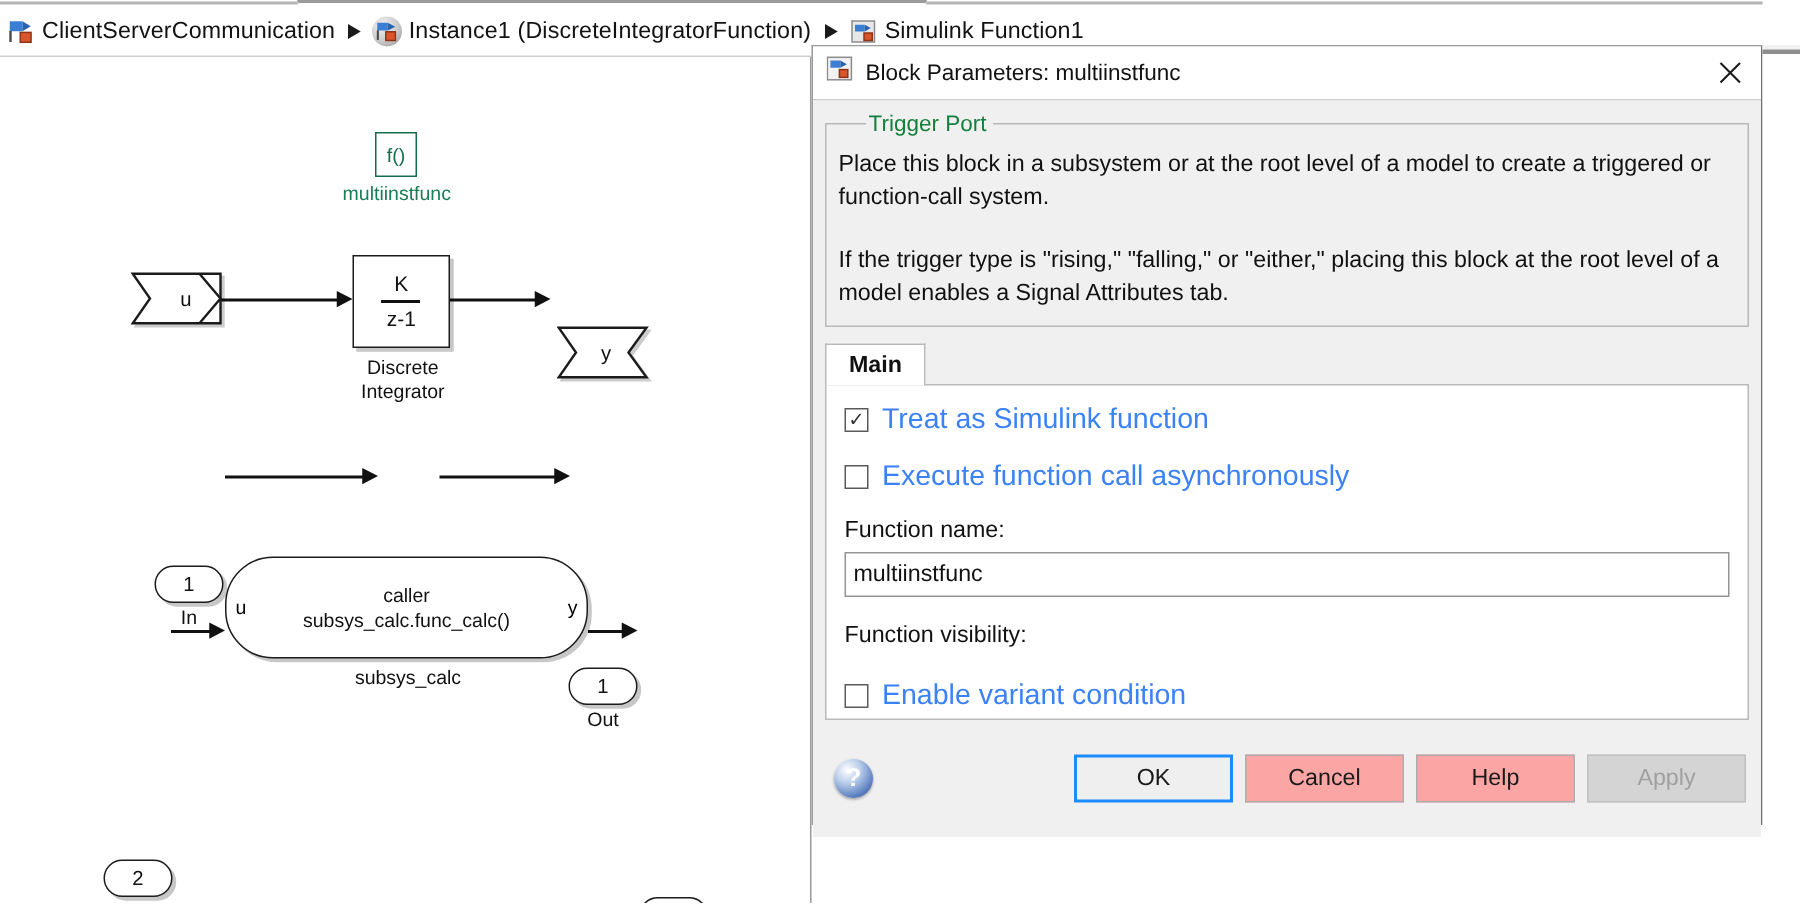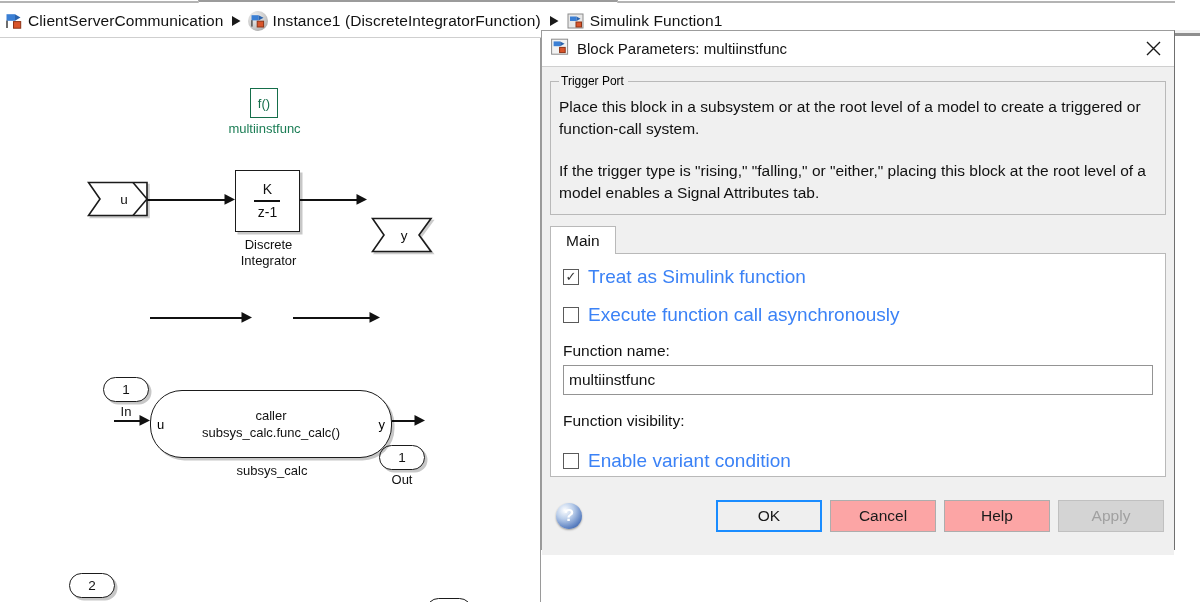--- a/index.html
+++ b/index.html
@@ -147,27 +147,27 @@
     width: 30px; height: 30px; display: flex; align-items: center; justify-content: center;
     color: #1a1a1a;
   }
   .dlg-body { flex: 1; background: #f0f0f0; padding: 7px 8px 0 8px; display: flex; flex-direction: column; }
 
   fieldset.grp {
     border: 1px solid #b9b9b9; border-radius: 0; margin: 0; padding: 4px 8px 10px 8px;
     background: #f0f0f0; flex: none;
   }
   fieldset.grp > legend {
-    font-size: 12px; color: #000000; padding: 0 4px 0 2px; margin-left: 0;
+    font-size: 15px; color: #15803d; padding: 0 4px 0 2px; margin-left: 18px;
   }
   .desc { font-size: 15.5px; color: #111; line-height: 22px; }
   .desc p { margin: 4px 0 0 0; }
   .desc p + p { margin-top: 20px; }
 
-  .tabrow { display: flex; align-items: flex-end; height: 28px; margin-top: 10px; flex: none; }
+  .tabrow { display: flex; align-items: flex-end; height: 28px; margin-top: 10px; flex: none; font-weight: bold; }
   .tab {
     height: 28px; padding: 0 15px; display: flex; align-items: center;
     font-size: 15.5px; color: #111;
     background: #ffffff; border: 1px solid #b9b9b9; border-bottom: none;
     position: relative; top: 1px;
   }
   .panel {
     background: #ffffff; border: 1px solid #b9b9b9;
     padding: 12px 12px 12px 12px; flex: none; height: 224px;
   }
@@ -370,21 +370,21 @@
     <div class="arrowhead" style="left:414px; top:376px;">
       <svg width="12" height="13" viewBox="0 0 12 13">
           <path d="M0.5 1 L11 6.4 L0.5 11.8 Z" fill="#111"></path>
         </svg>
     </div>
 
     <div class="blk port" style="left:69px; top:370px; width:46px; height:25px;">
       <div class="cap">2</div>
     </div>
 
-    <div class="blk rect" style="left:150px; top:352px; width:242px; height:68px;border-radius:32px;">
+    <div class="blk rect" style="left:150px; top:333px; width:242px; height:68px;border-radius:32px;">
       <div class="rect-inner">
         <div class="caller-txt">
           <div>caller</div>
           <div>subsys_calc.func_calc()</div>
         </div>
       </div>
       <div class="pin-l">u</div>
       <div class="pin-r">y</div>
       <div class="blk-lbl" style="top:72px; left:0; width:242px;">subsys_calc</div>
     </div>

